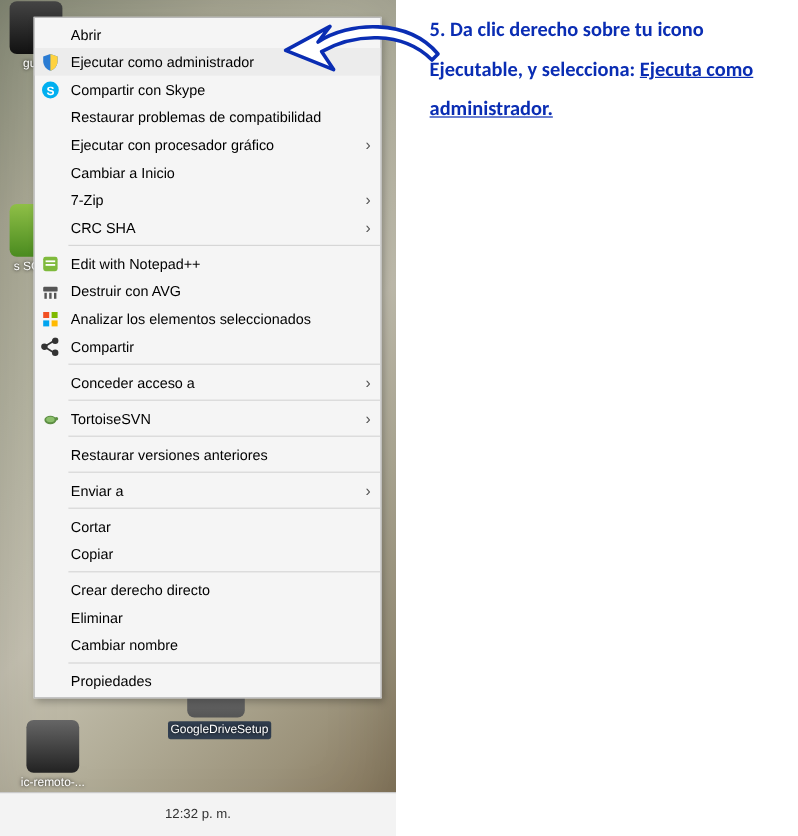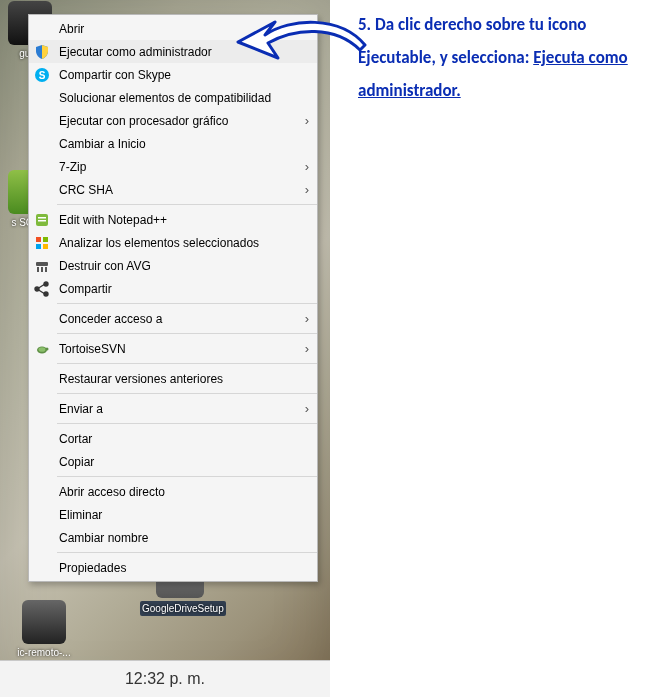--- a/index.html
+++ b/index.html
@@ -4,21 +4,21 @@
 <style>
   html,body{margin:0;padding:0;width:665px;height:697px;overflow:hidden;font-family:"Segoe UI",Tahoma,sans-serif;font-size:12px;color:#000;}
   .stage{position:relative;width:665px;height:697px;background:#fff;}
   
   .desk{position:absolute;left:0;top:0;width:330px;height:697px;
         background:
           linear-gradient(135deg,#8a8e7a 0%,#aaa995 18%,#b7b6a3 35%,#c8c4b4 55%,#b2ad98 70%,#9c937b 85%,#7f6e52 100%);
         box-shadow:inset 0 0 60px rgba(0,0,0,.15);}
   
   .taskbar{position:absolute;left:0;bottom:0;width:330px;height:36px;background:#f3f3f3;border-top:1px solid #c9c9c9;display:flex;align-items:center;justify-content:center;}
-  .clock{font-size:16px;color:#333;}
+  .clock{font-size:11px;color:#333;}
   
   .dico{position:absolute;width:60px;text-align:center;color:#fff;text-shadow:0 0 3px #000;font-size:10px;}
   .dico .box{width:44px;height:44px;margin:0 auto 3px;border-radius:6px;}
   .ic1{left:0;top:1px;}
   .ic1 .box{background:linear-gradient(180deg,#444,#111);}
   .ic2{left:0;top:170px;}
   .ic2 .box{background:linear-gradient(180deg,#8fbf47,#4a8b1f);}
   .ic3{left:0;top:600px;padding-left:14px;}
   .ic3 .box{background:linear-gradient(180deg,#666,#222);}
   .ic4{left:140px;top:550px;width:80px;}
@@ -86,21 +86,21 @@
           <svg viewBox="0 0 16 16">
               <circle cx="8" cy="8" r="7" fill="#00aff0"></circle>
               <text x="8" y="12" font-size="10" font-weight="bold" text-anchor="middle" fill="#fff">S</text>
             </svg>
         </span>
         <span class="txt">Compartir con Skype</span>
       </div>
 
       <div class="mi">
         <span class="spacer"></span>
-        <span class="txt">Solucionar elementos de compatibilidad</span>
+        <span class="txt">Restaurar problemas de compatibilidad</span>
       </div>
 
       <div class="mi">
         <span class="spacer"></span>
         <span class="txt">Ejecutar con procesador gráfico</span>
         <span class="chev">›</span>
       </div>
 
       <div class="mi">
         <span class="spacer"></span>
@@ -123,44 +123,44 @@
 
       <div class="mi">
         <span class="ic">
           <svg viewBox="0 0 16 16">
               <rect x="2" y="2" width="12" height="12" rx="2" fill="#7fba3c"></rect>
               <rect x="4" y="5" width="8" height="1.5" fill="#fff"></rect>
               <rect x="4" y="8" width="8" height="1.5" fill="#fff"></rect>
             </svg>
         </span>
         <span class="txt">Edit with Notepad++</span>
+      </div>
+
+      <div class="mi">
+        <span class="ic">
+          <svg viewBox="0 0 16 16">
+              <rect x="2" y="4" width="12" height="4" rx="1" fill="#555"></rect>
+              <rect x="3" y="9" width="2" height="5" fill="#555"></rect>
+              <rect x="7" y="9" width="2" height="5" fill="#555"></rect>
+              <rect x="11" y="9" width="2" height="5" fill="#555"></rect>
+            </svg>
+        </span>
+        <span class="txt">Destruir con AVG</span>
       </div>
 
       <div class="mi">
         <span class="ic">
           <svg viewBox="0 0 16 16">
               <rect x="2" y="2" width="5" height="5" fill="#f25022"></rect>
               <rect x="9" y="2" width="5" height="5" fill="#7fba00"></rect>
               <rect x="2" y="9" width="5" height="5" fill="#00a4ef"></rect>
               <rect x="9" y="9" width="5" height="5" fill="#ffb900"></rect>
             </svg>
         </span>
         <span class="txt">Analizar los elementos seleccionados</span>
-      </div>
-
-      <div class="mi">
-        <span class="ic">
-          <svg viewBox="0 0 16 16">
-              <rect x="2" y="4" width="12" height="4" rx="1" fill="#555"></rect>
-              <rect x="3" y="9" width="2" height="5" fill="#555"></rect>
-              <rect x="7" y="9" width="2" height="5" fill="#555"></rect>
-              <rect x="11" y="9" width="2" height="5" fill="#555"></rect>
-            </svg>
-        </span>
-        <span class="txt">Destruir con AVG</span>
       </div>
 
       <div class="mi">
         <span class="ic">
           <svg viewBox="0 0 16 16" fill="none" stroke="#333" stroke-width="1.4">
               <path d="M3 8l8-5M3 8l8 5"></path>
               <circle cx="3" cy="8" r="2" fill="#333"></circle>
               <circle cx="12" cy="3" r="2" fill="#333"></circle>
               <circle cx="12" cy="13" r="2" fill="#333"></circle>
             </svg>
@@ -215,21 +215,21 @@
 
       <div class="mi">
         <span class="spacer"></span>
         <span class="txt">Copiar</span>
       </div>
 
       <div class="sep"></div>
 
       <div class="mi">
         <span class="spacer"></span>
-        <span class="txt">Abrir acceso directo</span>
+        <span class="txt">Crear derecho directo</span>
       </div>
 
       <div class="mi">
         <span class="spacer"></span>
         <span class="txt">Eliminar</span>
       </div>
 
       <div class="mi">
         <span class="spacer"></span>
         <span class="txt">Cambiar nombre</span>

